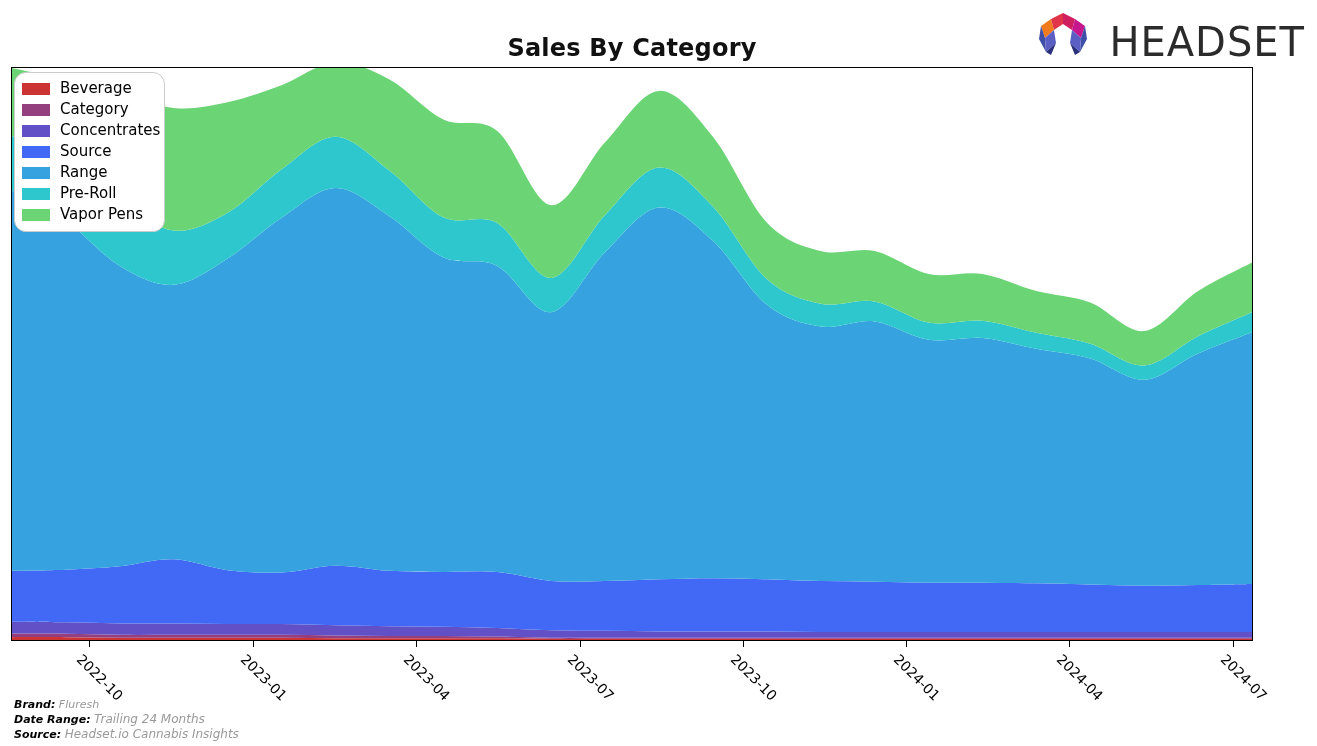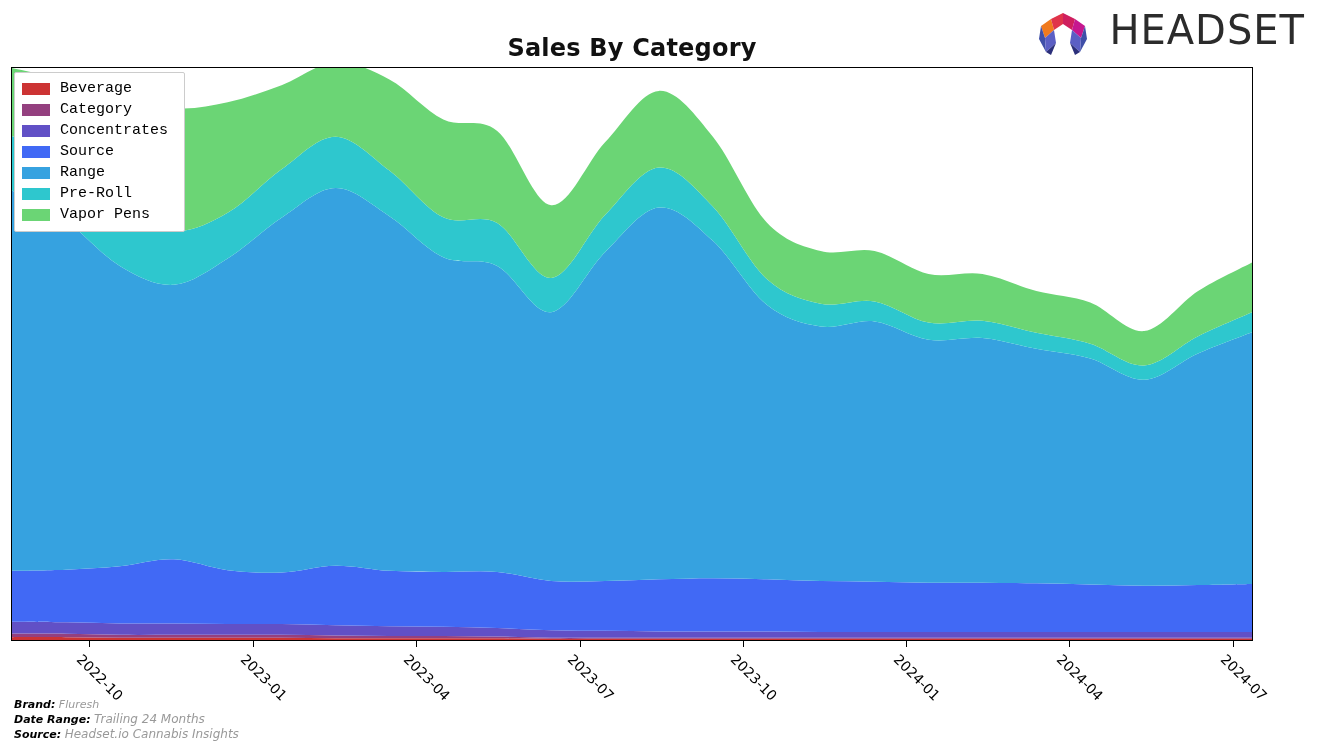--- a/index.html
+++ b/index.html
@@ -32,21 +32,21 @@
     color: #111111;
     letter-spacing: 0.2px;
   }
 
   
   .logo-wrap {
     position: absolute;
     right: 12px;
     top: 10px;
     display: flex;
-    align-items: flex-start;
+    align-items: flex-end;
     gap: 20px;
   }
   .logo-text {
     font-size: 40px;
     font-weight: 400;
     color: #2b2b2b;
     letter-spacing: 1px;
     line-height: 1;
     font-family: "DejaVu Sans", "Liberation Sans", sans-serif;
   }
@@ -69,24 +69,23 @@
     height: 100%;
   }
 
   
   .legend {
     position: absolute;
     left: 14px;
     top: 72px;
     background: #ffffff;
     border: 1px solid #cccccc;
-    border-radius: 2px;
-    padding: 5px 16px 6px 7px;
+    border-radius: 12px;
+    padding: 5px 4px 6px 7px;
     z-index: 5;
-    font-family: Liberation Mono, monospace;
   }
   .legend-row {
     display: flex;
     align-items: center;
     height: 21px;
   }
   .legend-swatch {
     width: 28px;
     height: 12px;
     margin-right: 10px;

